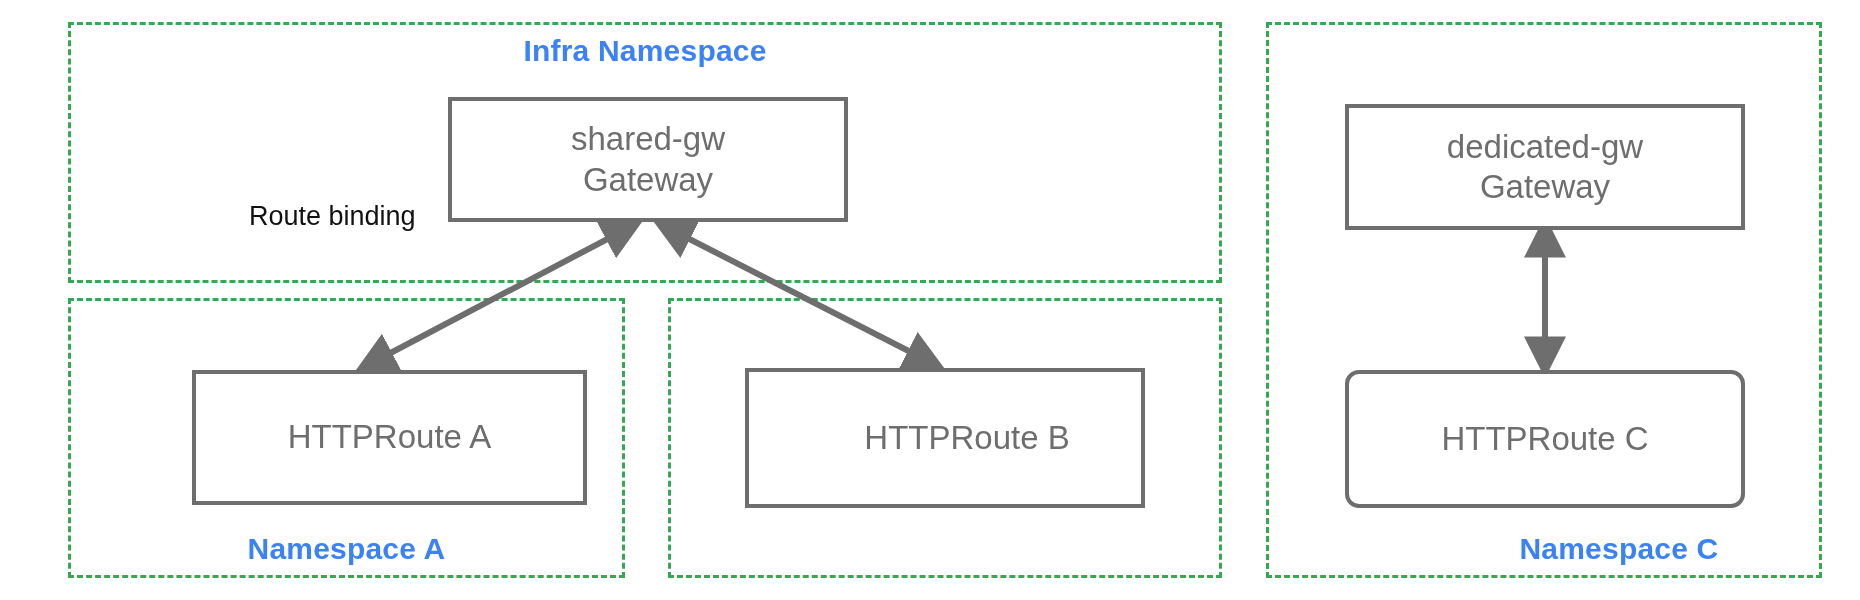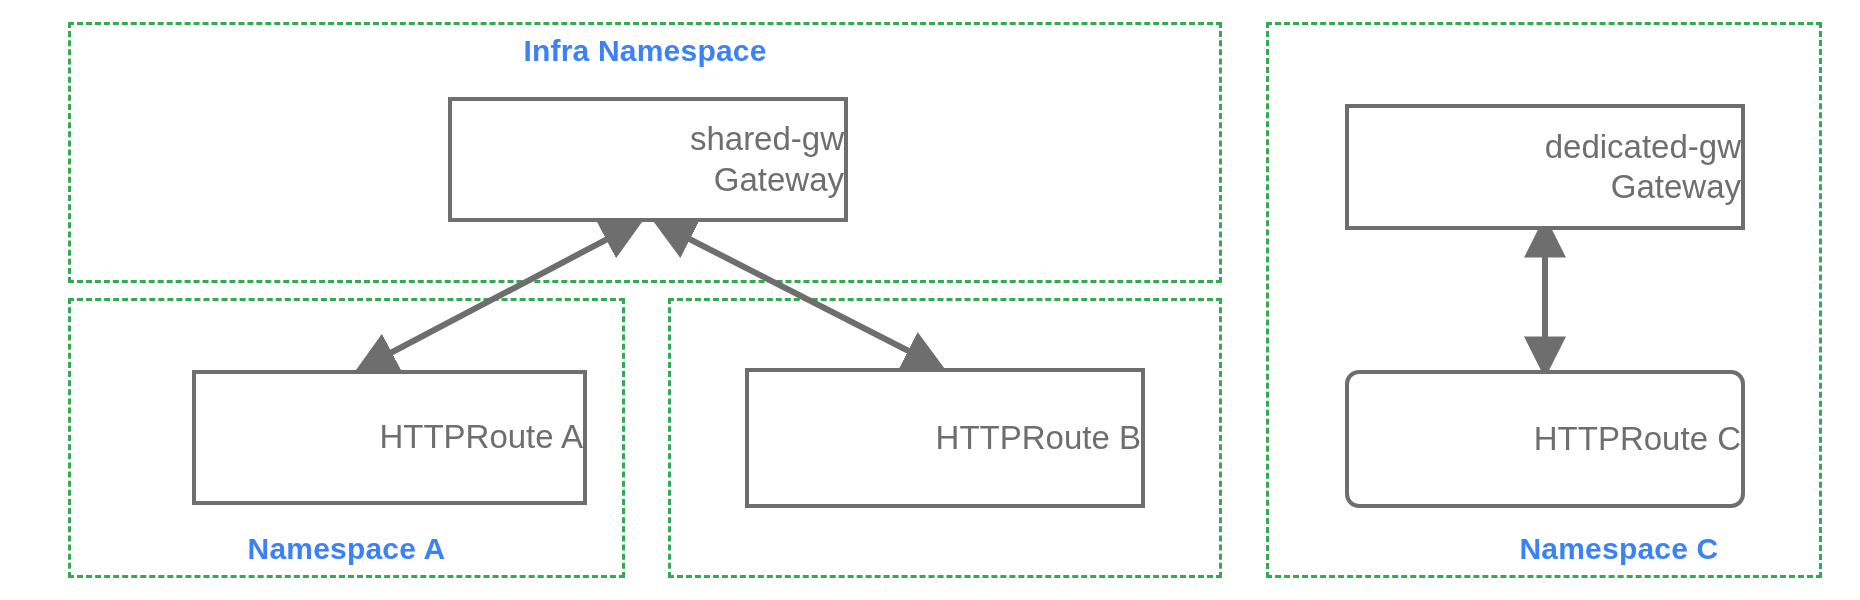--- a/index.html
+++ b/index.html
@@ -35,21 +35,21 @@
   }
   
   .res-box {
     position: absolute;
     border: 4px solid #6E6E6E;
     box-sizing: border-box;
     background: #ffffff;
     display: flex;
     align-items: center;
     justify-content: center;
-    text-align: right;
+    text-align: center;
     color: #6E6E6E;
     font-size: 33px;
     line-height: 1.22;
     font-weight: normal;
   }
   .res-box .line-wrap {
     display: block;
     width: 100%;
   }
   .res-box .l1, .res-box .l2 {
@@ -96,20 +96,21 @@
       </marker>
       <marker id="ah-start" markerWidth="7" markerHeight="7" refX="1.4" refY="3.5" orient="auto" markerUnits="strokeWidth">
         <path d="M7,0 L0,3.5 L7,7 z" fill="#6E6E6E"></path>
       </marker>
     </defs>
     <line id="edge-a-line" stroke="#6E6E6E" stroke-width="6" marker-start="url(#ah-start)" marker-end="url(#ah-end)" x1="362" y1="368" x2="636" y2="224"></line>
     <line id="edge-b-line" stroke="#6E6E6E" stroke-width="6" marker-start="url(#ah-start)" marker-end="url(#ah-end)" x1="938" y1="366" x2="660" y2="224"></line>
     <line id="edge-c-line" stroke="#6E6E6E" stroke-width="6" marker-start="url(#ah-start)" marker-end="url(#ah-end)" x1="1545" y1="370" x2="1545" y2="224"></line>
   </svg>
 
+  <div class="edge-label" id="edge-label-route-binding" style="left: 249px; top: 203px;">Route binding</div>
 
   <div class="res-box" id="res-shared-gw" style="left: 448px; top: 97px; width: 400px; height: 125px;">
     <span class="line-wrap">
       <span class="l1">shared-gw</span>
       <span class="l2">Gateway</span>
     </span>
   </div>
 
   <div class="res-box" id="res-dedicated-gw" style="left: 1345px; top: 104px; width: 400px; height: 126px;">
     <span class="line-wrap">

